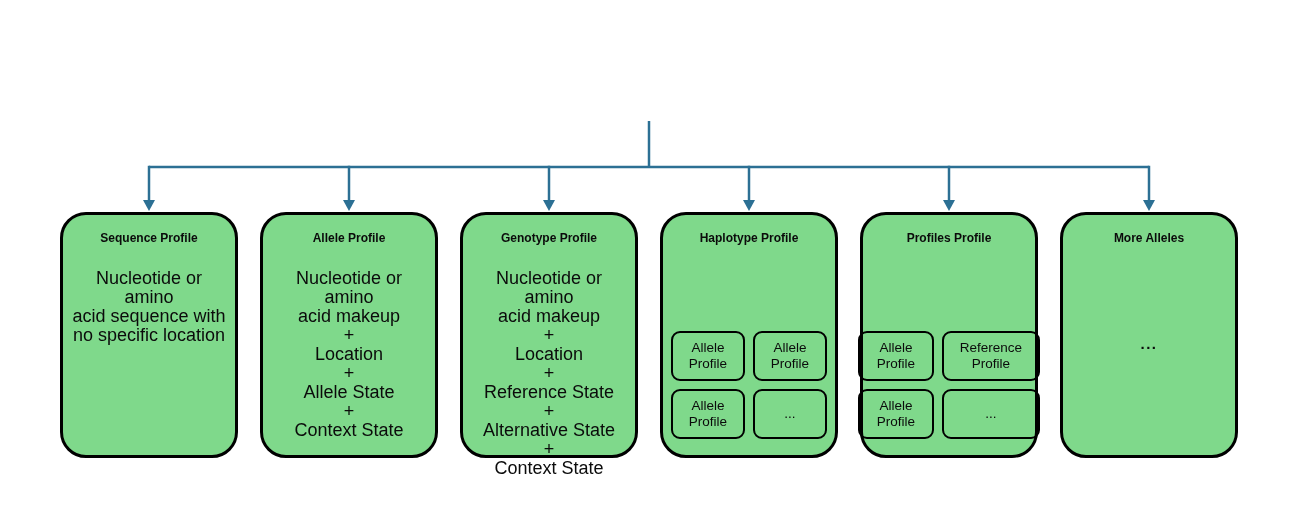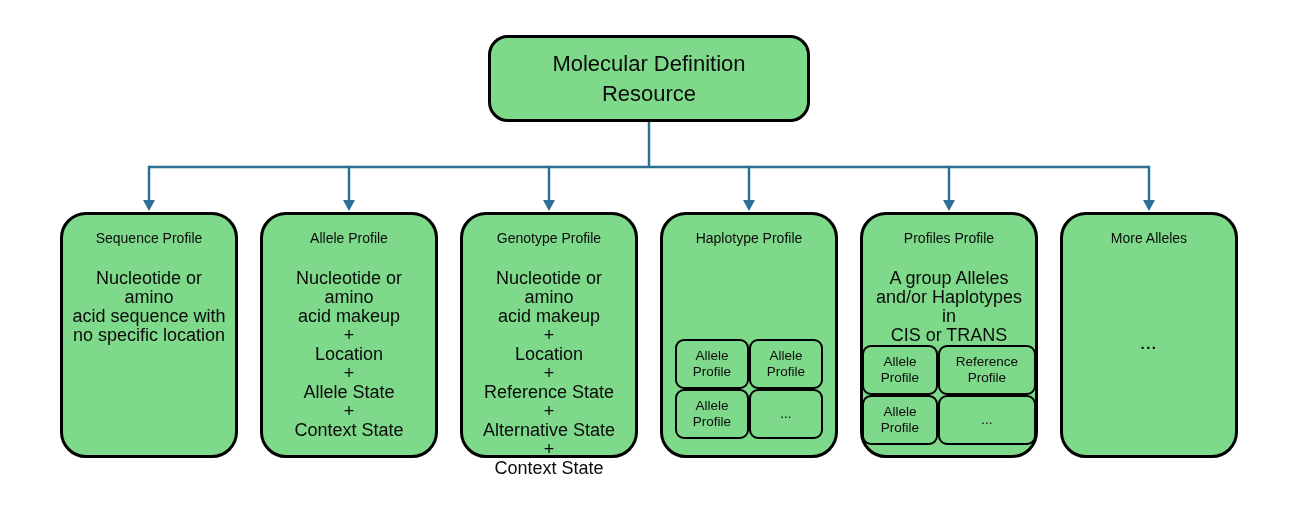--- a/index.html
+++ b/index.html
@@ -36,29 +36,29 @@
   
   .card{
     position:absolute;top:212px;width:178px;height:246px;
     background:var(--box-fill);
     border:3px solid var(--box-border);
     border-radius:26px;
     display:flex;flex-direction:column;align-items:center;
     padding:14px 8px 16px;
     text-align:center;
   }
-  .card-title{font-weight:400;font-size:14px;line-height:18px;}
+  .card-title{font-weight:700;font-size:12px;line-height:18px;}
   .card-body{
     margin-top:22px;
     font-size:18px;line-height:19px;
     white-space:pre-line;
   }
   .chips{
     margin-top:auto;
-    display:grid;grid-template-rows:50px 50px;
+    display:grid;grid-template-rows:50px 50px;gap:8px;
   }
   .chips.equal{grid-template-columns:74px 74px;}
   .chips.geno{grid-template-columns:76px 98px;}
   .chip{
     border:2.5px solid var(--box-border);
     border-radius:9px;
     display:flex;align-items:center;justify-content:center;
     font-size:13.5px;line-height:16px;
     white-space:pre-line;
     background:transparent;
@@ -98,24 +98,20 @@
     <g>
       <line x1="949" y1="165.75" x2="949" y2="201"></line>
         <polygon points="943,200 955,200 949,211"></polygon>
     </g>
     <g>
       <line x1="1149" y1="165.75" x2="1149" y2="201"></line>
         <polygon points="1143,200 1155,200 1149,211"></polygon>
     </g>
   </svg>
 
-  <div class="main-node">
-    <span>Molecular Definition
-Resource</span>
-  </div>
 
   <div class="card" style="left:60px">
     <div class="card-title">Sequence Profile</div>
     <div class="card-body">Nucleotide or amino
 acid sequence with
 no specific location</div>
   </div>
 
   <div class="card" style="left:260px">
     <div class="card-title">Allele Profile</div>
@@ -151,23 +147,20 @@
       <div class="chip">Allele
 Profile</div>
       <div class="chip">Allele
 Profile</div>
       <div class="chip">...</div>
     </div>
   </div>
 
   <div class="card" style="left:860px">
     <div class="card-title">Profiles Profile</div>
-    <div class="card-body">A group Alleles
-and/or Haplotypes in
-CIS or TRANS</div>
     <div class="chips geno">
       <div class="chip">Allele
 Profile</div>
       <div class="chip">Reference
 Profile</div>
       <div class="chip">Allele
 Profile</div>
       <div class="chip">...</div>
     </div>
   </div>

